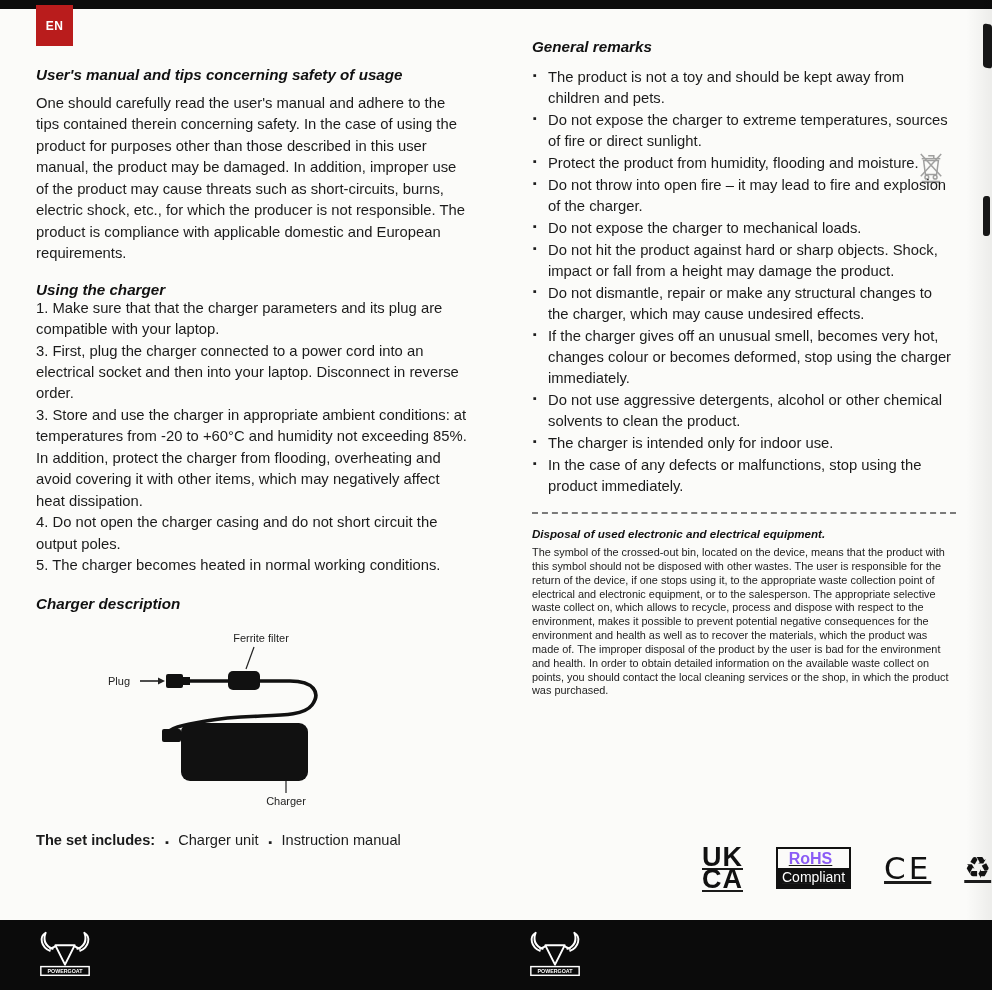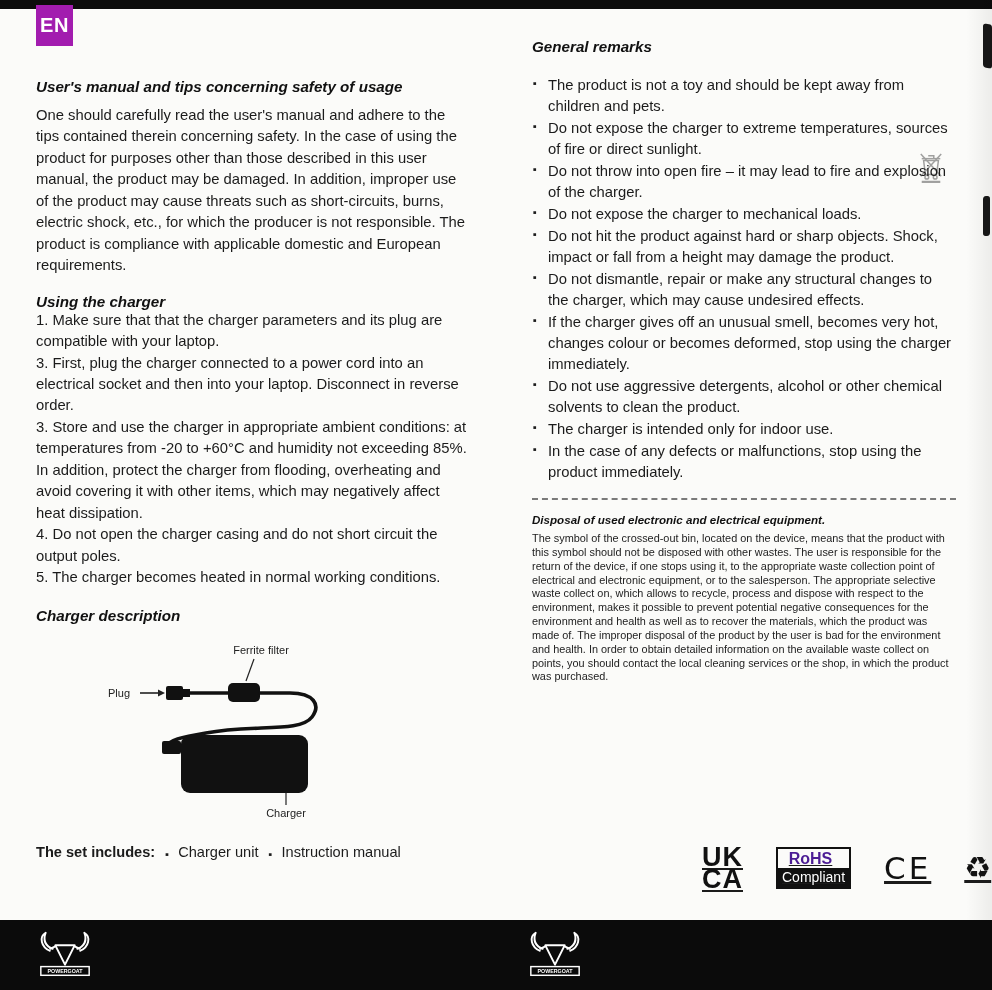--- a/index.html
+++ b/index.html
@@ -4,62 +4,62 @@
 <style>
   * { margin:0; padding:0; box-sizing:border-box; }
   html,body { background:#9a9a9a; }
   .page {
     position:relative; width:992px; height:990px; margin:0 auto;
     background:#fbfbf9; color:#1b1b1b; overflow:hidden;
     font-family:"Liberation Sans","DejaVu Sans",sans-serif;
   }
   .topbar { position:absolute; top:0; left:0; width:100%; height:9px; background:#0c0c0c; }
   .lang-badge {
-    position:absolute; top:5px; left:36px; width:37px; height:41px; background:#a21caf;
-    color:#fff; font-weight:bold; font-size:20px; display:flex; align-items:center; justify-content:center;
+    position:absolute; top:5px; left:36px; width:37px; height:41px; background:#b91c1c;
+    color:#fff; font-weight:bold; font-size:12px; display:flex; align-items:center; justify-content:center;
     letter-spacing:.5px;
   }
   .edge-shade { position:absolute; top:0; right:0; width:26px; height:100%;
     background:linear-gradient(to right, rgba(0,0,0,0), rgba(0,0,0,0.06)); pointer-events:none; }
   .artifact { position:absolute; background:#161616; border-radius:3px; }
   .a1 { right:0; top:24px; width:9px; height:44px; transform:skewY(8deg); }
   .a2 { right:2px; top:196px; width:7px; height:40px; transform:skewY(-6deg); }
 
   .col { position:absolute; }
-  .col-left { left:36px; top:78px; width:434px; }
+  .col-left { left:36px; top:66px; width:434px; }
   .col-right { left:532px; top:38px; width:424px; }
 
   h2 { font-size:15.2px; font-weight:700; color:#111;font-style:italic; }
   h3 { font-size:11.6px; font-weight:700; color:#111;font-style:italic; }
   .body { font-size:14.8px; line-height:1.45; }
   .mt10 { margin-top:10px; }
   .mt16 { margin-top:16px; }
   .mt18 { margin-top:18px; }
   .steps { }
   .steps p { margin:0; }
 
   .diagram { margin:12px 0 0 70px; }
   .diagram svg text { font-family:"Liberation Sans","DejaVu Sans",sans-serif; font-size:11px; fill:#222; }
 
   .set-includes { margin-top:16px; font-size:14.6px; display:flex; align-items:baseline; gap:10px; }
   .set-includes .bold { font-weight:700; }
   .inc-item { position:relative; padding-left:13px; }
   .inc-item::before { content:"▪"; position:absolute; left:0; top:0; font-size:11px; line-height:20px; }
 
-  .remarks { list-style:none; margin-top:20px; }
+  .remarks { list-style:none; margin-top:12px; }
   .remarks li { position:relative; padding-left:16px; font-size:14.8px; line-height:1.42; margin-bottom:1px; }
   .remarks li::before { content:"▪"; position:absolute; left:1px; top:1px; font-size:11px; }
 
   .dashed { border-top:2px dashed #7a7a7a; margin:15px 0 13px 0; width:100%; }
   .small { font-size:10.9px; line-height:1.27; margin-top:6px; color:#222; }
 
   .certs { position:absolute; left:702px; top:846px; display:flex; align-items:center; gap:33px;text-decoration:underline; }
   .ukca { font-weight:700; font-size:27px; line-height:.82; letter-spacing:1px; color:#111; }
   .rohs { border:2px solid #111; text-align:center; min-width:58px; }
-  .rohs-top { font-weight:700; font-size:16px; padding:1px 7px 0 1px; color:#4c1d95; }
+  .rohs-top { font-weight:700; font-size:16px; padding:1px 7px 0 1px; color:#8b5cf6; }
   .rohs-bottom { background:#111; color:#fff; font-size:14px; padding:1px 4px 2px 4px; }
   .ce { font-size:31px; font-weight:500; letter-spacing:3px; color:#111; font-family:"DejaVu Sans",sans-serif; }
   .recycle { font-size:30px; color:#111; line-height:1; font-family:"DejaVu Sans",sans-serif; }
 
   .weee-small { position:absolute; left:918px; top:150px; opacity:.55; }
 
   .footer { position:absolute; left:0; bottom:0; width:100%; height:70px; background:#0b0b0b; }
   .goat { position:absolute; top:9px; }
   .g1 { left:36px; }
   .g2 { left:526px; }
@@ -136,20 +136,21 @@
       <span class="inc-item">Charger unit</span>
       <span class="inc-item">Instruction manual</span>
     </div>
   </div>
 
   <div class="col col-right">
     <h2>General remarks</h2>
     <ul class="remarks">
       <li>The product is not a toy and should be kept away from children and pets.</li>
       <li>Do not expose the charger to extreme temperatures, sources of fire or direct sunlight.</li>
+      <li>Protect the product from humidity, flooding and moisture.</li>
       <li>Do not throw into open fire – it may lead to fire and explosion of the charger.</li>
       <li>Do not expose the charger to mechanical loads.</li>
       <li>Do not hit the product against hard or sharp objects. Shock, impact or fall from a height may damage the product.</li>
       <li>Do not dismantle, repair or make any structural changes to the charger, which may cause undesired effects.</li>
       <li>If the charger gives off an unusual smell, becomes very hot, changes colour or becomes deformed, stop using the charger immediately.</li>
       <li>Do not use aggressive detergents, alcohol or other chemical solvents to clean the product.</li>
       <li>The charger is intended only for indoor use.</li>
       <li>In the case of any defects or malfunctions, stop using the product immediately.</li>
     </ul>
 

